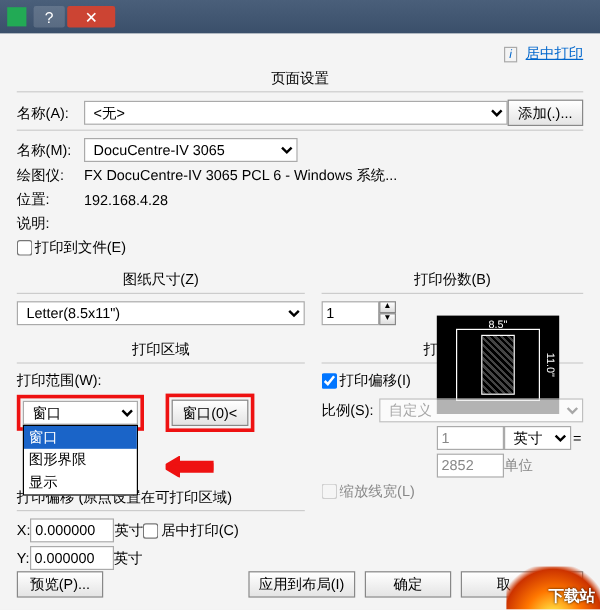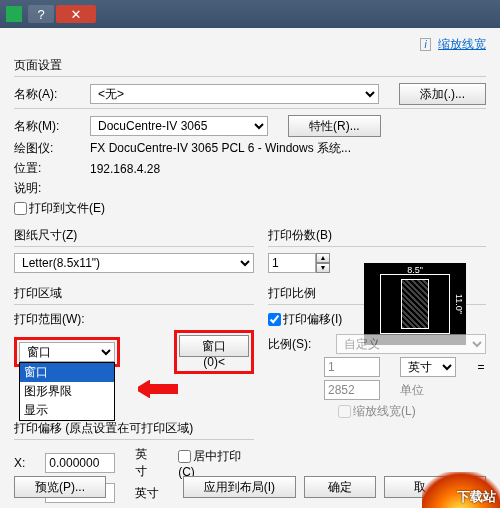--- a/index.html
+++ b/index.html
@@ -8,28 +8,28 @@
 .titlebar .ticon { width: 16px; height: 16px; background: #2a5; margin-right: 6px; }
 .titlebar .title { flex: 1; }
 .winbtns { display: flex; gap: 2px; }
 .winbtn { width: 26px; height: 18px; display: flex; align-items: center; justify-content: center; color: #fff; font-size: 13px; cursor: pointer; border-radius: 2px; }
 .winbtn.help { background: rgba(255,255,255,.15); }
 .winbtn.close { background: #c43; width: 40px; }
 .dlg { background: #f4f4f4; padding: 8px 14px 10px; height: calc(100% - 28px); position: relative; }
 .toplink { text-align: right; margin-bottom: 4px; }
 .toplink .info { color: #06c; border: 1px solid #aaa; padding: 0 3px; font-style: italic; font-size: 10px; margin-right: 4px; }
 .toplink a { color: #06c; text-decoration: underline; }
-.section-title { margin: 4px 0 2px; }
+.section-title { margin: 4px 0 2px; text-align: center; }
 .hr { border: 0; border-top: 1px solid #ccc; margin: 2px 0 6px; }
-.row { display: flex; align-items: center; margin: 3px 0; gap: 20px; }
+.row { display: flex; align-items: center; margin: 3px 0; gap: 0; }
 .label { width: 56px; }
 .label-sm { width: 48px; }
 select, input[type=text] { border: 1px solid #aaa; background: #fff; padding: 1px 3px; height: 20px; }
 select { height: 20px; }
-button { border: 1px solid #888; background: linear-gradient(#fff,#e4e4e4); padding: 2px 20px; cursor: pointer; height: 22px; }
+button { border: 1px solid #888; background: linear-gradient(#fff,#e4e4e4); padding: 2px 8px; cursor: pointer; height: 22px; }
 .twocol { display: flex; gap: 14px; }
 .colL { flex: 1.1; }
 .colR { flex: 1; }
 .preview { width: 102px; height: 82px; background: #000; position: absolute; right: 20px; top: 148px; display: flex; align-items: center; justify-content: center; }
 .preview-inner { width: 70px; height: 60px; border: 1px solid #fff; display: flex; align-items: center; justify-content: center; position: relative; }
 .preview-inner .p { width: 28px; height: 50px; background: repeating-linear-gradient(45deg,#444,#444 2px,#000 2px,#000 4px); border: 1px solid #fff; }
 .preview .mw { position: absolute; top: 2px; color: #fff; font-size: 9px; }
 .preview .mh { position: absolute; right: 2px; color: #fff; font-size: 9px; writing-mode: vertical-rl; }
 .redbox { border: 3px solid #e11; padding: 2px; display: inline-block; }
 .dropdown { position: relative; display: inline-block; }
@@ -59,37 +59,36 @@
   <div class="ticon"></div>
   <div class="winbtns">
     <div class="winbtn help">?</div>
     <div class="winbtn close">✕</div>
   </div>
 </div>
 
 <div class="dlg">
   <div class="toplink">
     <span class="info">i</span>
-    <a>缩放线宽</a>
+    <a>居中打印</a>
   </div>
 
   <div class="section-title">页面设置</div>
   <hr class="hr">
   <div class="row">
     <span class="label">名称(A):</span>
     <select style="flex:1"><option>&lt;无&gt;</option></select>
     <button>添加(.)...</button>
   </div>
 
   <hr class="hr">
   <div style="position:relative">
     <div class="row">
       <span class="label">名称(M):</span>
       <select style="width:178px"><option>DocuCentre-IV 3065</option></select>
-      <button>特性(R)...</button>
     </div>
     <div class="row">
         <span class="label">绘图仪:</span>
         <span>FX DocuCentre-IV 3065 PCL 6 - Windows 系统...</span>
       </div>
     <div class="row">
         <span class="label">位置:</span>
         <span>192.168.4.28</span>
       </div>
     <div class="row">
@@ -172,21 +171,21 @@
       <div class="row" style="justify-content:flex-end">
         <input type="text" style="width: 56px;" class="muted" disabled="" value="1">
         <select style="width:56px"><option>英寸</option></select>
         <span style="width:10px;text-align:center">=</span>
       </div>
       <div class="row" style="justify-content:flex-end">
         <input type="text" style="width: 56px;" class="muted" disabled="" value="2852">
         <span class="muted" style="width:56px">单位</span>
         <span style="width:10px"></span>
       </div>
-      <div class="row" style="justify-content:center">
+      <div class="row" style="justify-content:flex-start">
         <label class="muted"><input type="checkbox" disabled="" style=""><span>缩放线宽(L)</span></label>
       </div>
     </div>
   </div>
 
   <svg class="arrow" width="40" height="18">
       <polygon class="arrow-line" points="0,9 10,3 10,6 40,6 40,12 10,12 10,15"></polygon>
     </svg>
 
   <div class="footer">

